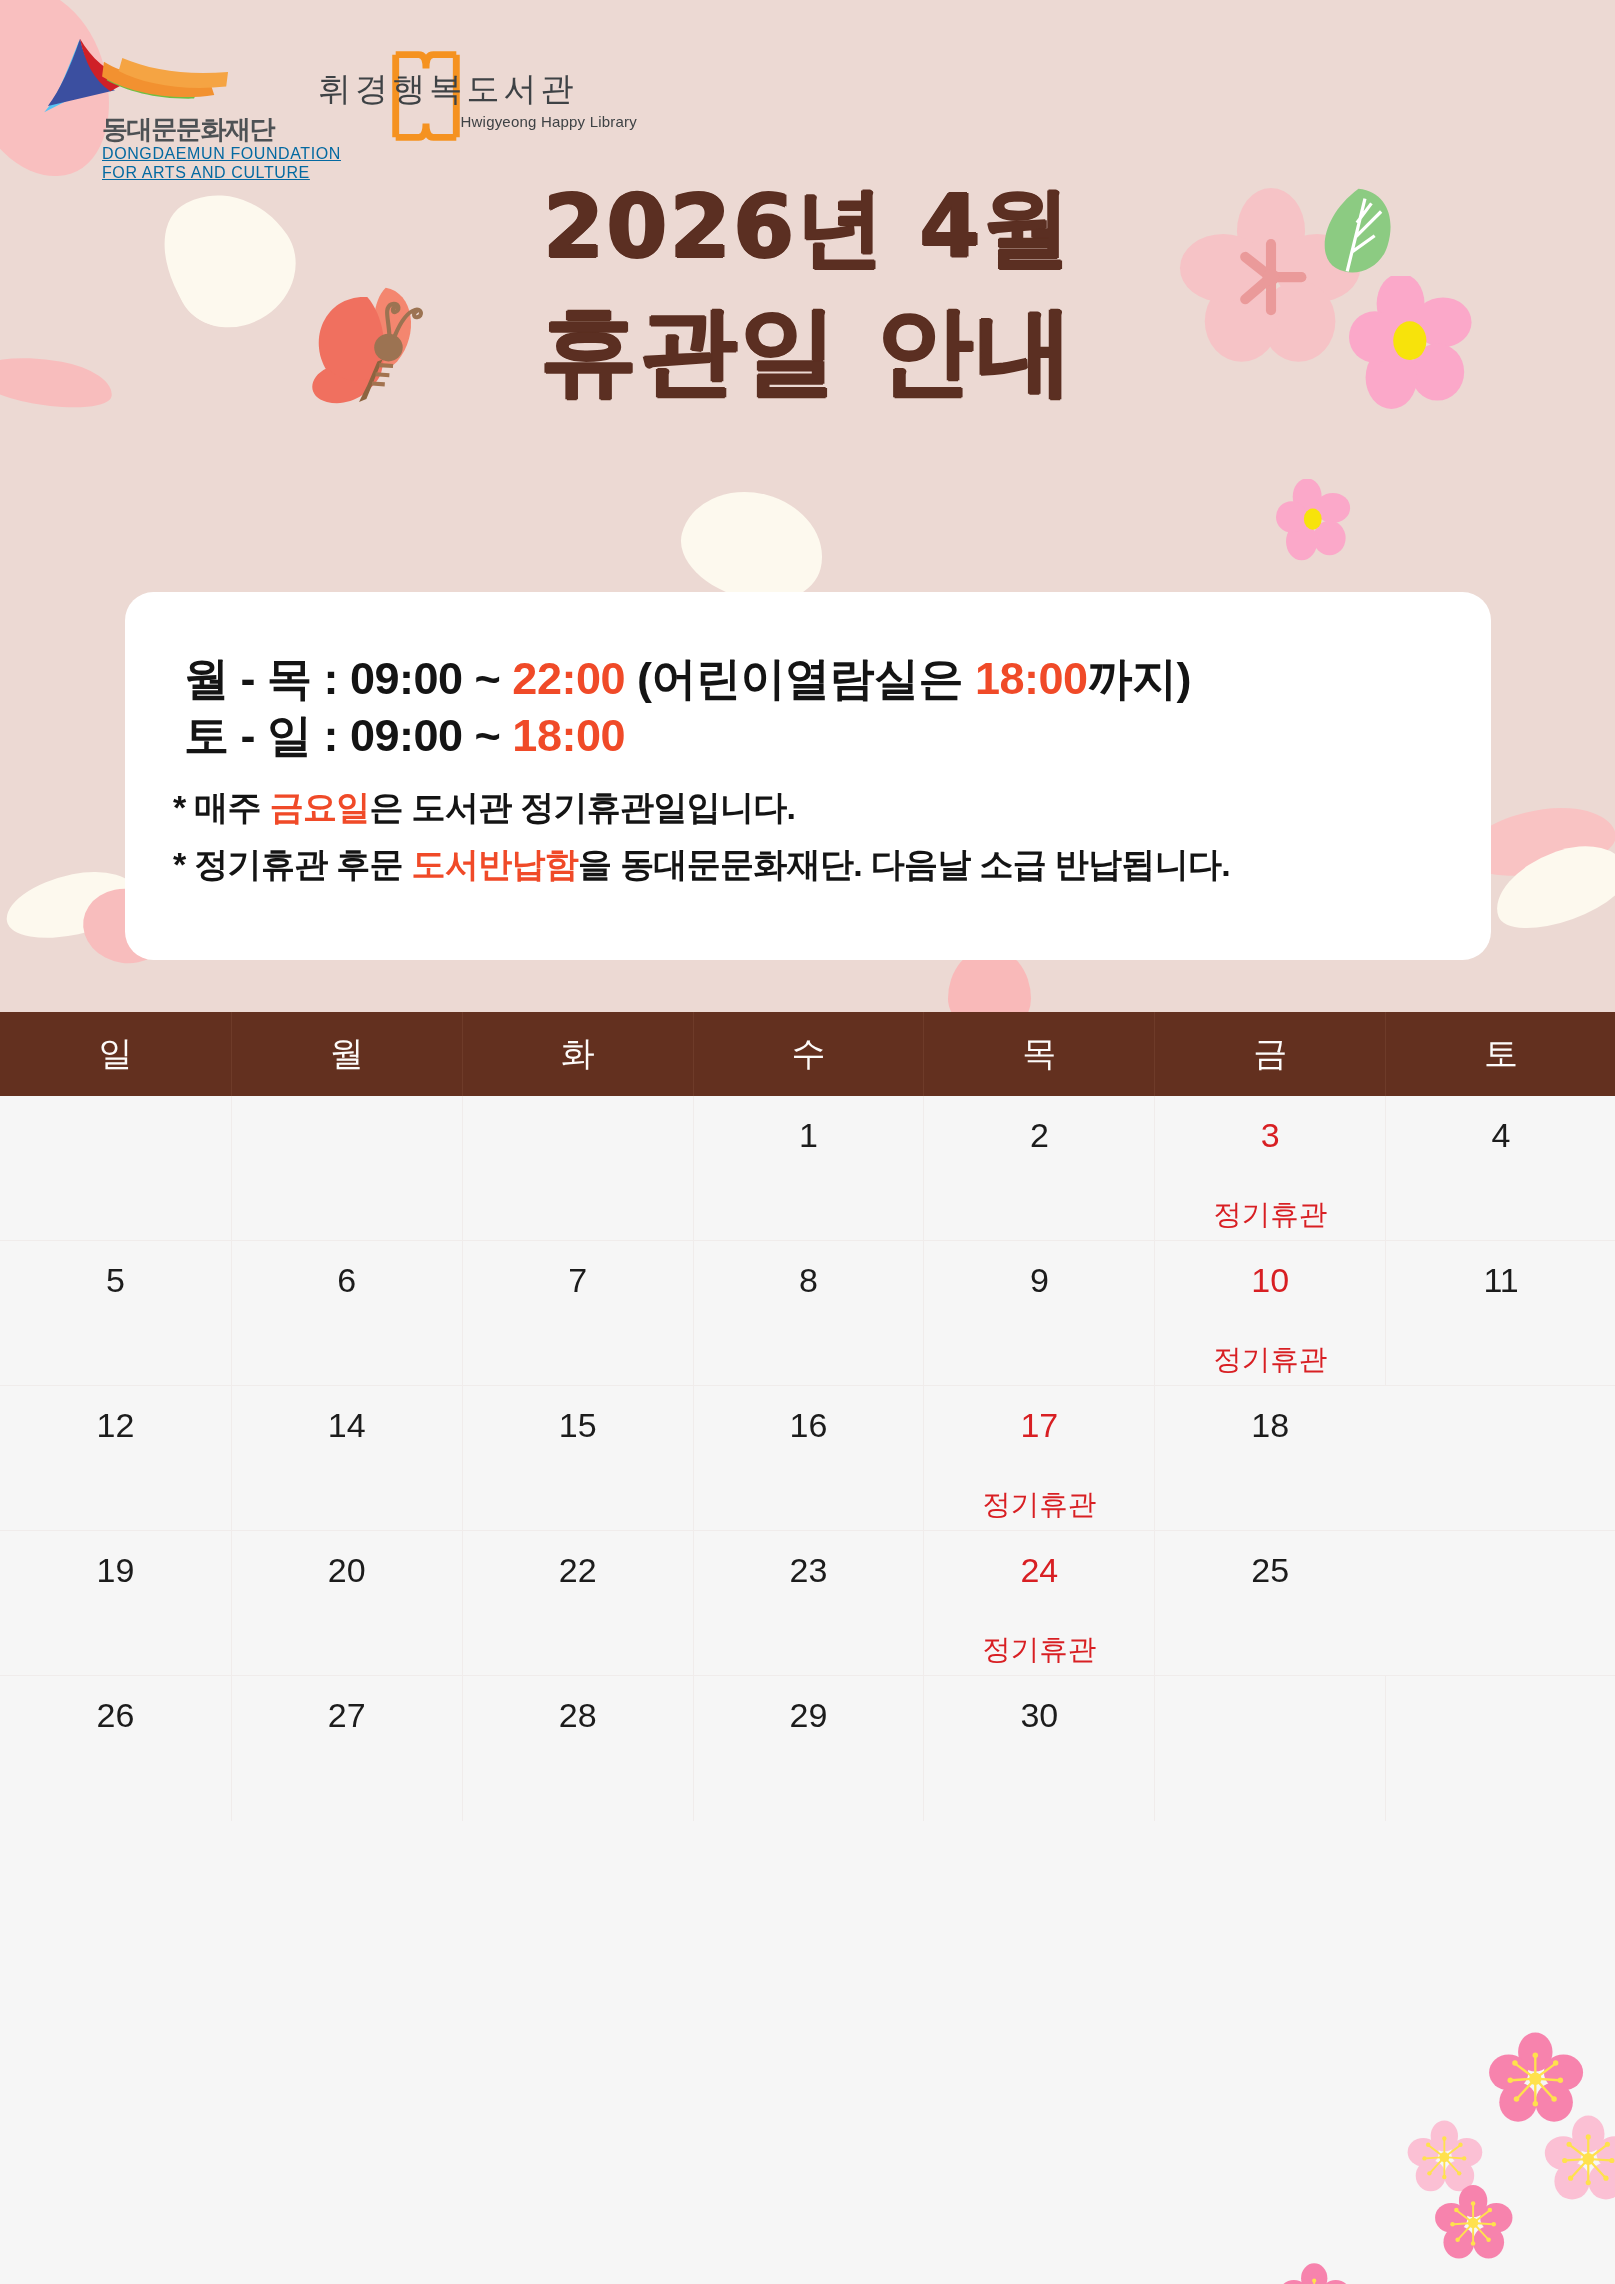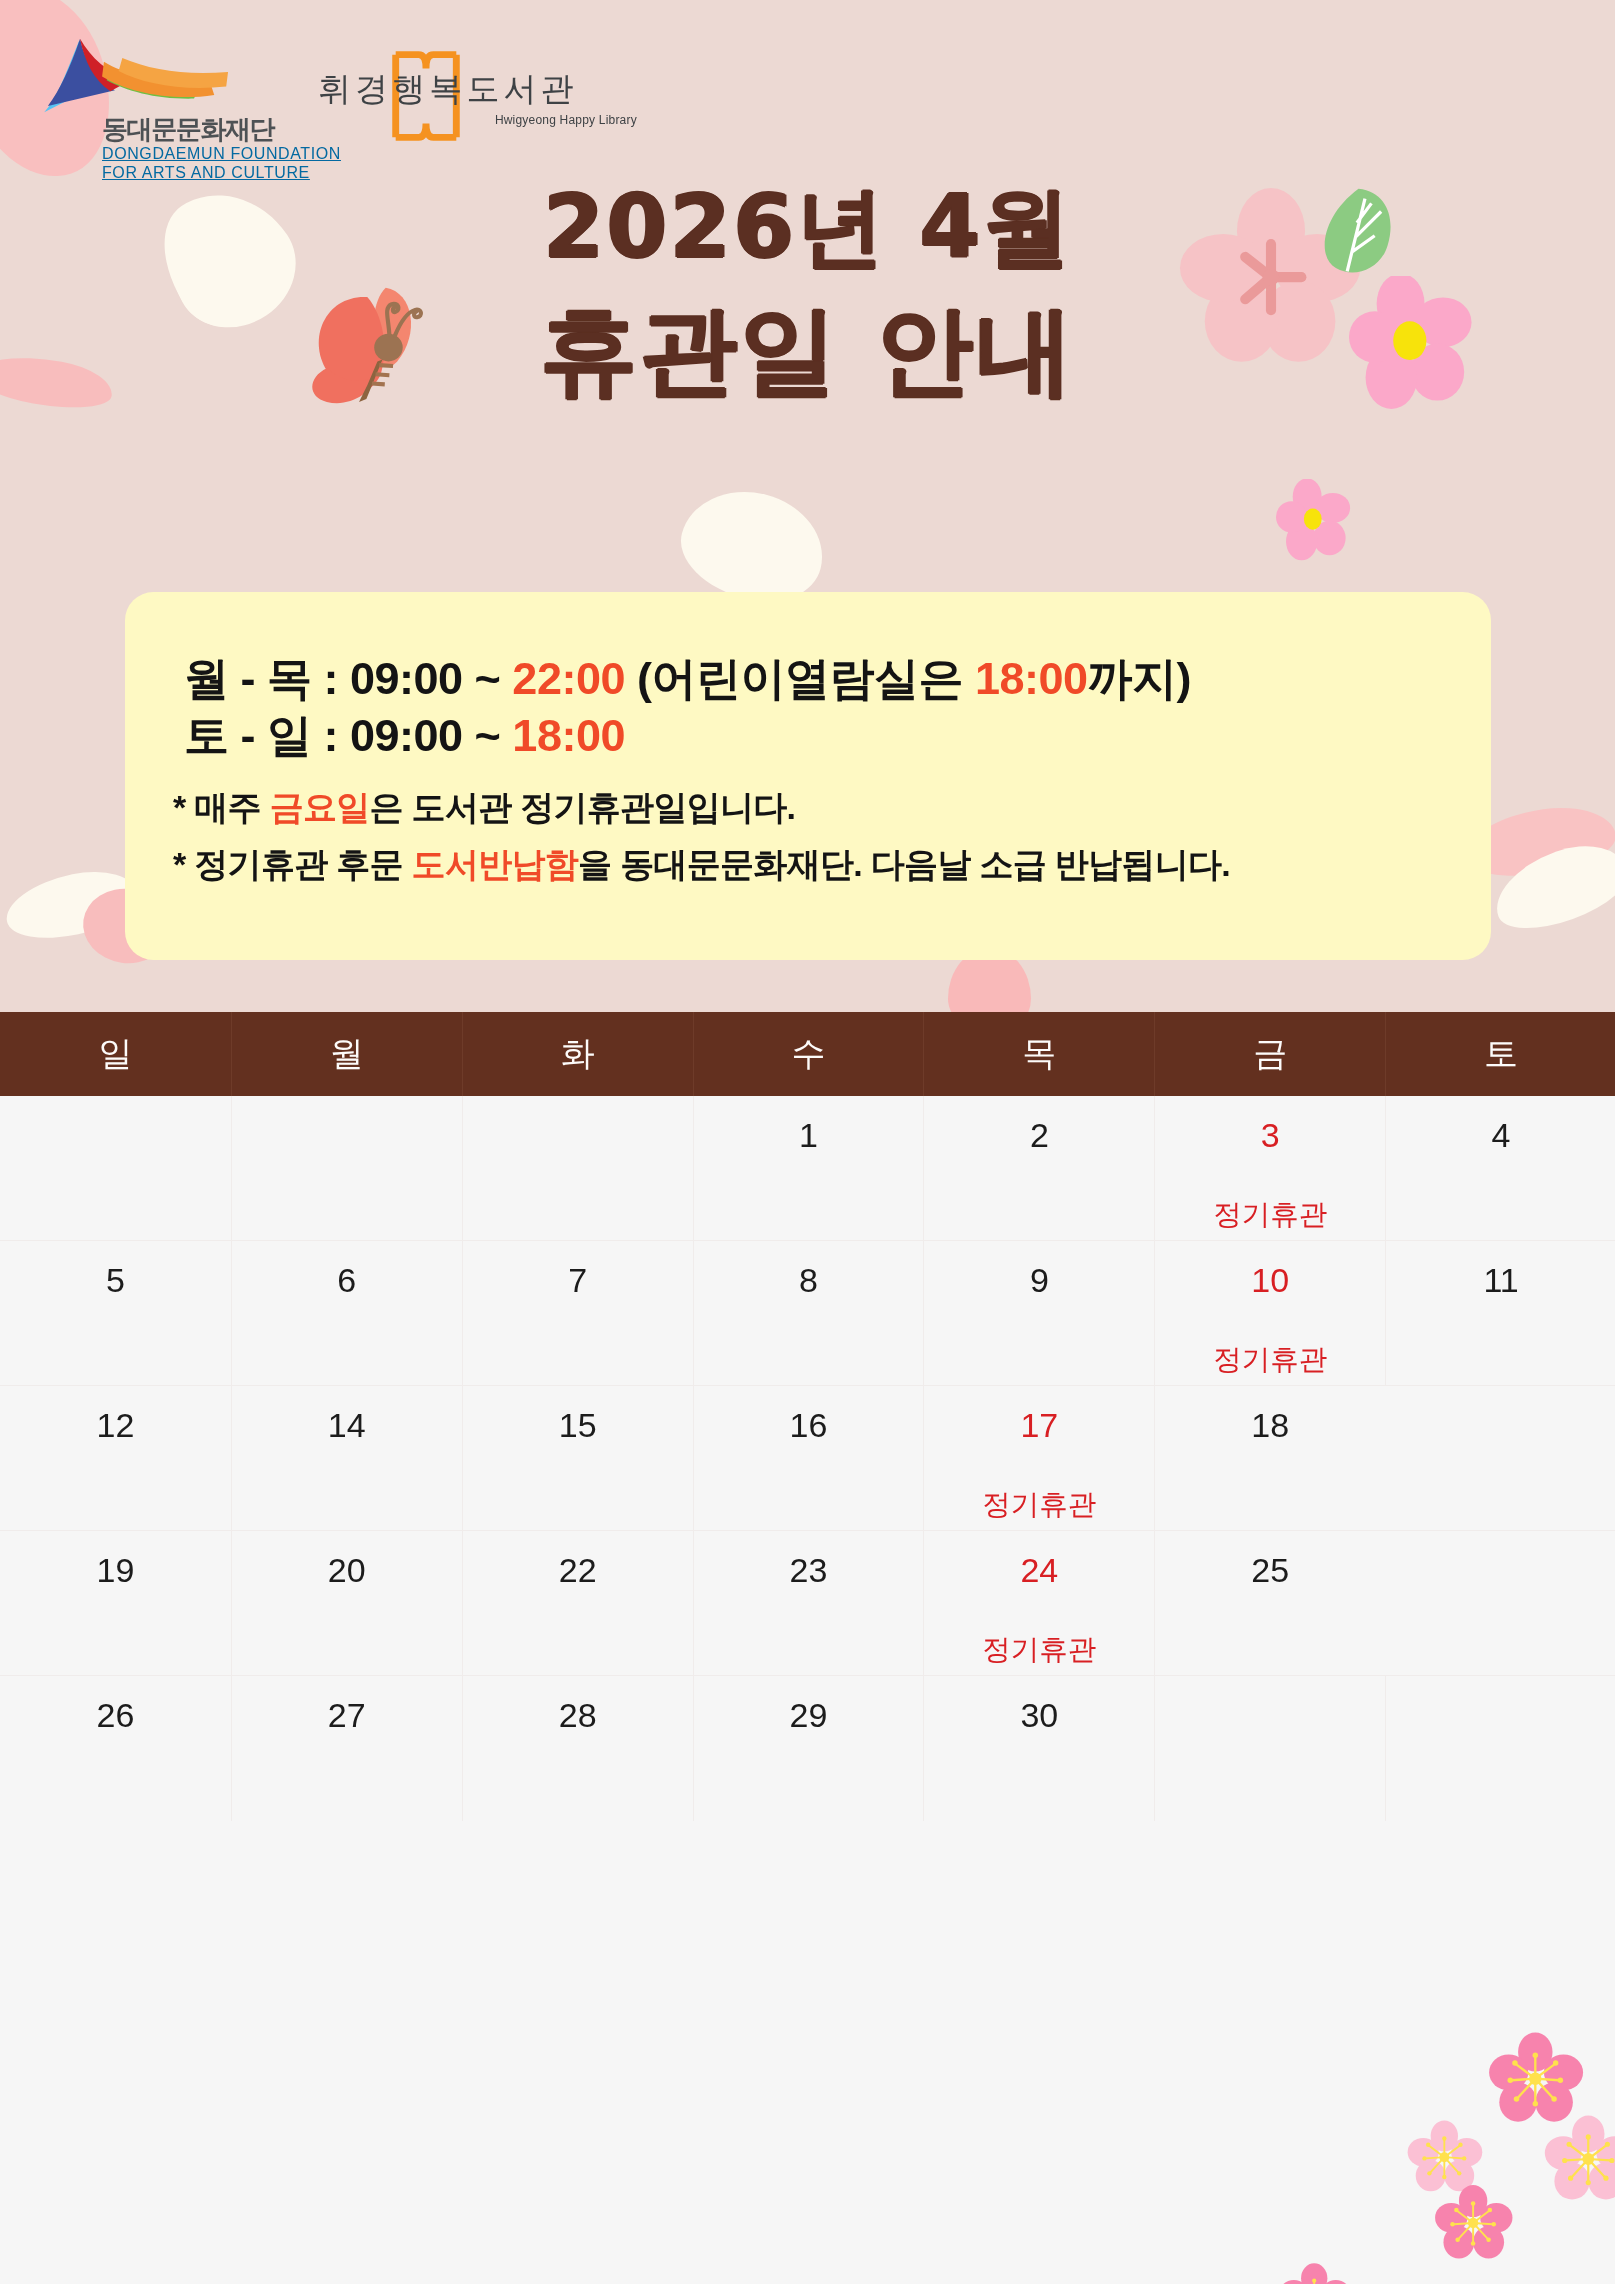--- a/index.html
+++ b/index.html
@@ -46,21 +46,21 @@
   #logo-library { position:absolute; left:318px; top:52px; width:318px; height:92px; }
   #lib-book { position:absolute; left:74px; top:-0.9px; }
   .lib-kr {
     position:absolute; left:0; top:14.7px;
     font-size:33px; font-weight:500; color:#3e4245;
     letter-spacing:4.1px; white-space:nowrap;
     font-family:"Liberation Sans", sans-serif;
   }
   .lib-en {
     position:absolute; right:-0.9px; top:61px;
-    font-size:12px; color:#3e4245; letter-spacing:0.2px;
+    font-size:15px; color:#3e4245; letter-spacing:0.2px;
     white-space:nowrap; font-family:"Liberation Sans", sans-serif;
   }
 
   
   #title-block {
     position:absolute; left:0; top:184px; width:100%;
     text-align:center; z-index:5;
   }
   .title-line {
     color:#5b2f22; font-weight:700;
@@ -71,21 +71,21 @@
        1.4px 0 0 #5b2f22, -1.4px 0 0 #5b2f22,
        0 1.4px 0 #5b2f22, 0 -1.4px 0 #5b2f22;
   }
   #title-line1 { font-size:87px; }
   #title-line2 { font-size:97px; margin-top:31px; }
 
   
   #info-card {
     position:absolute; left:125px; top:592px;
     width:1366px; height:368px;
-    background:#fef9c3; border-radius:28.5px; z-index:7;
+    background:#ffffff; border-radius:28.5px; z-index:7;
   }
   .hours-line {
     position:absolute; left:59px;
     font-size:45px; font-weight:700; color:#141414;
     white-space:nowrap; font-family:"Liberation Sans", sans-serif;
     letter-spacing:-0.5px;
   }
   #hours-1 { top:57px; }
   #hours-2 { top:114px; }
   .hl-red { color:#f04a28; }

